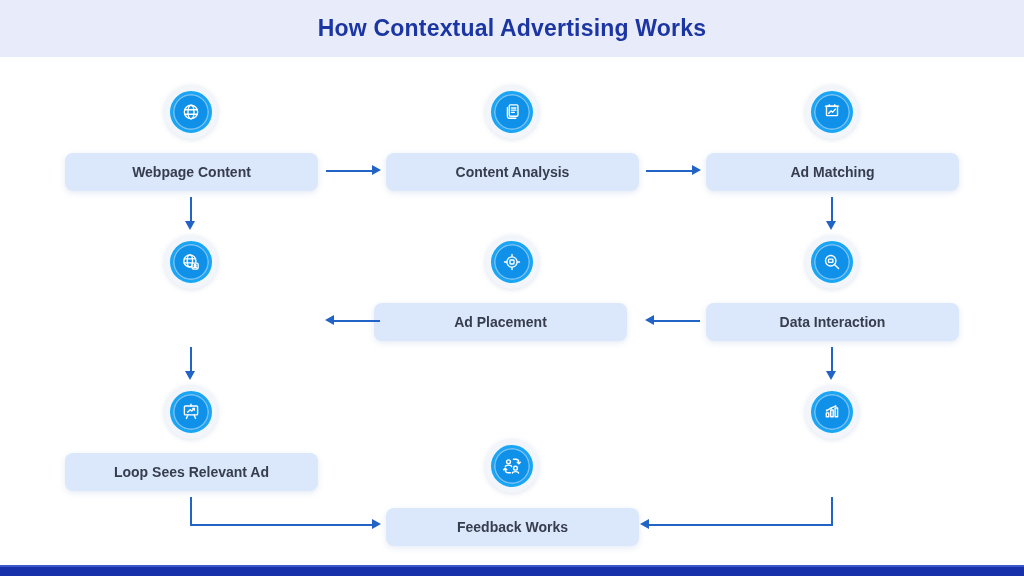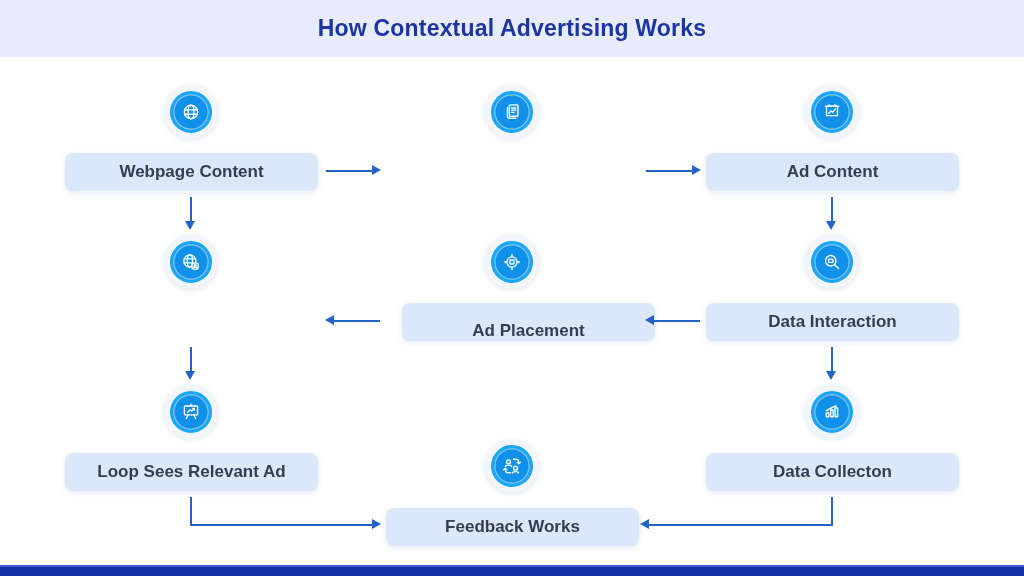--- a/index.html
+++ b/index.html
@@ -4,21 +4,21 @@
 <style>
   html,body{margin:0;padding:0;background:#fff;}
   .canvas{position:relative;width:1024px;height:576px;background:#ffffff;overflow:hidden;
           font-family:"Liberation Sans",sans-serif;}
   .header{position:absolute;top:0;left:0;width:1024px;height:57px;background:var(--header-bg);
           display:flex;align-items:center;justify-content:center;}
   .title{color:var(--title-color);font-size:23px;font-weight:700;letter-spacing:.2px;margin:0;}
   .node-box{position:absolute;width:253px;height:38px;background:var(--box-bg);border-radius:8px;
             display:flex;align-items:center;justify-content:center;
             box-shadow:0 2px 6px rgba(120,150,200,.20);}
-  .node-label{color:var(--box-text);font-size:17px;font-weight:700;}
+  .node-label{color:var(--box-text);font-size:14px;font-weight:700;}
   .icon-halo{position:absolute;width:54px;height:54px;border-radius:50%;background:#f2f5fa;
              display:flex;align-items:center;justify-content:center;
              box-shadow:0 1px 5px rgba(150,170,200,.30);}
   .icon-circle{width:42px;height:42px;border-radius:50%;background:var(--icon-fill);
                border:3px solid var(--icon-ring);box-sizing:border-box;
                box-shadow:inset 0 0 0 1.5px rgba(255,255,255,.45);
                display:flex;align-items:center;justify-content:center;}
   .icon-circle svg{display:block;}
   .h-line{position:absolute;height:2px;background:var(--arrow);}
   .v-line{position:absolute;width:2px;background:var(--arrow);}
@@ -65,22 +65,25 @@
           <rect x="6" y="5.6" width="12" height="10.4" rx="0.8"></rect>
           <path d="M9 4v1.6M15 4v1.6"></path>
           <polyline points="8.4,13.4 11,10.8 12.8,12.2 15.6,8.8"></polyline>
       </svg>
     </div>
   </div>
 
   <div class="node-box" style="left:65px;top:153px;">
     <span class="node-label">Webpage Content</span>
   </div>
+  <div class="node-box" style="left:386px;top:153px;">
+    <span class="node-label">Content Analysis</span>
+  </div>
   <div class="node-box" style="left:706px;top:153px;">
-    <span class="node-label">Ad Content</span>
+    <span class="node-label">Ad Matching</span>
   </div>
 
   <div>
     <div class="h-line" style="left:326px;top:170px;width:46px;"></div>
     <div class="head-right" style="left:372px;top:165px;"></div>
   </div>
   <div>
     <div class="h-line" style="left:646px;top:170px;width:46px;"></div>
     <div class="head-right" style="left:692px;top:165px;"></div>
   </div>
@@ -118,21 +121,21 @@
   <div class="icon-halo" style="left:805px;top:235px;">
     <div class="icon-circle">
       <svg width="22" height="22" viewBox="0 0 24 24" fill="none" stroke="#fff" stroke-width="1.5" stroke-linecap="round" stroke-linejoin="round">
         <circle cx="10.6" cy="10.6" r="5.7"></circle>
           <path d="M14.9 14.9l4.3 4.3"></path>
           <rect x="8.2" y="8.8" width="4.8" height="3.6" rx="0.7"></rect>
       </svg>
     </div>
   </div>
 
-  <div class="node-box" style="left:402px;top:303px;align-items:flex-end;">
+  <div class="node-box" style="left:374px;top:303px;">
     <span class="node-label">Ad Placement</span>
   </div>
   <div class="node-box" style="left:706px;top:303px;">
     <span class="node-label">Data Interaction</span>
   </div>
 
   <div>
     <div class="head-left" style="left:325px;top:315px;"></div>
     <div class="h-line" style="left:334px;top:320px;width:46px;"></div>
   </div>
@@ -184,23 +187,20 @@
         <circle cx="6.2" cy="10.4" r="1" fill="#fff" stroke="none"></circle>
           <circle cx="11" cy="7.8" r="1" fill="#fff" stroke="none"></circle>
           <circle cx="16" cy="5.6" r="1" fill="#fff" stroke="none"></circle>
       </svg>
     </div>
   </div>
 
   <div class="node-box" style="left:65px;top:453px;">
     <span class="node-label">Loop Sees Relevant Ad</span>
   </div>
-  <div class="node-box" style="left:706px;top:453px;">
-    <span class="node-label">Data Collecton</span>
-  </div>
 
   <div class="node-box" style="left:386px;top:508px;">
     <span class="node-label">Feedback Works</span>
   </div>
 
   <div>
     <div class="v-line" style="left:190px;top:497px;height:29px;"></div>
     <div class="h-line" style="left:190px;top:524px;width:182px;"></div>
     <div class="head-right" style="left:372px;top:519px;"></div>
   </div>

